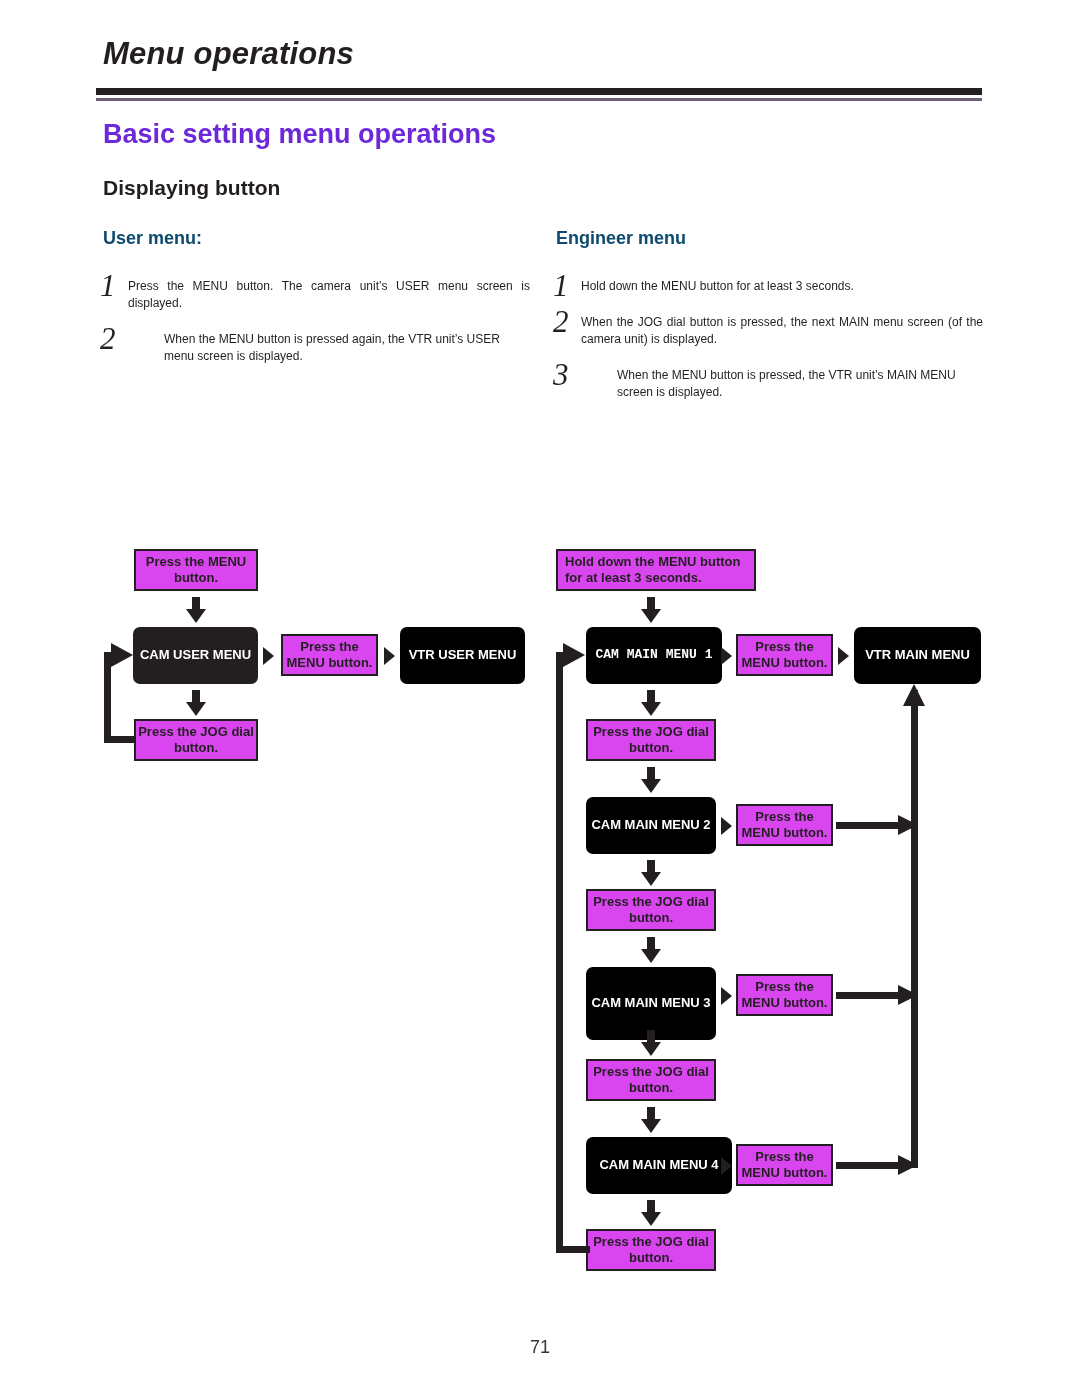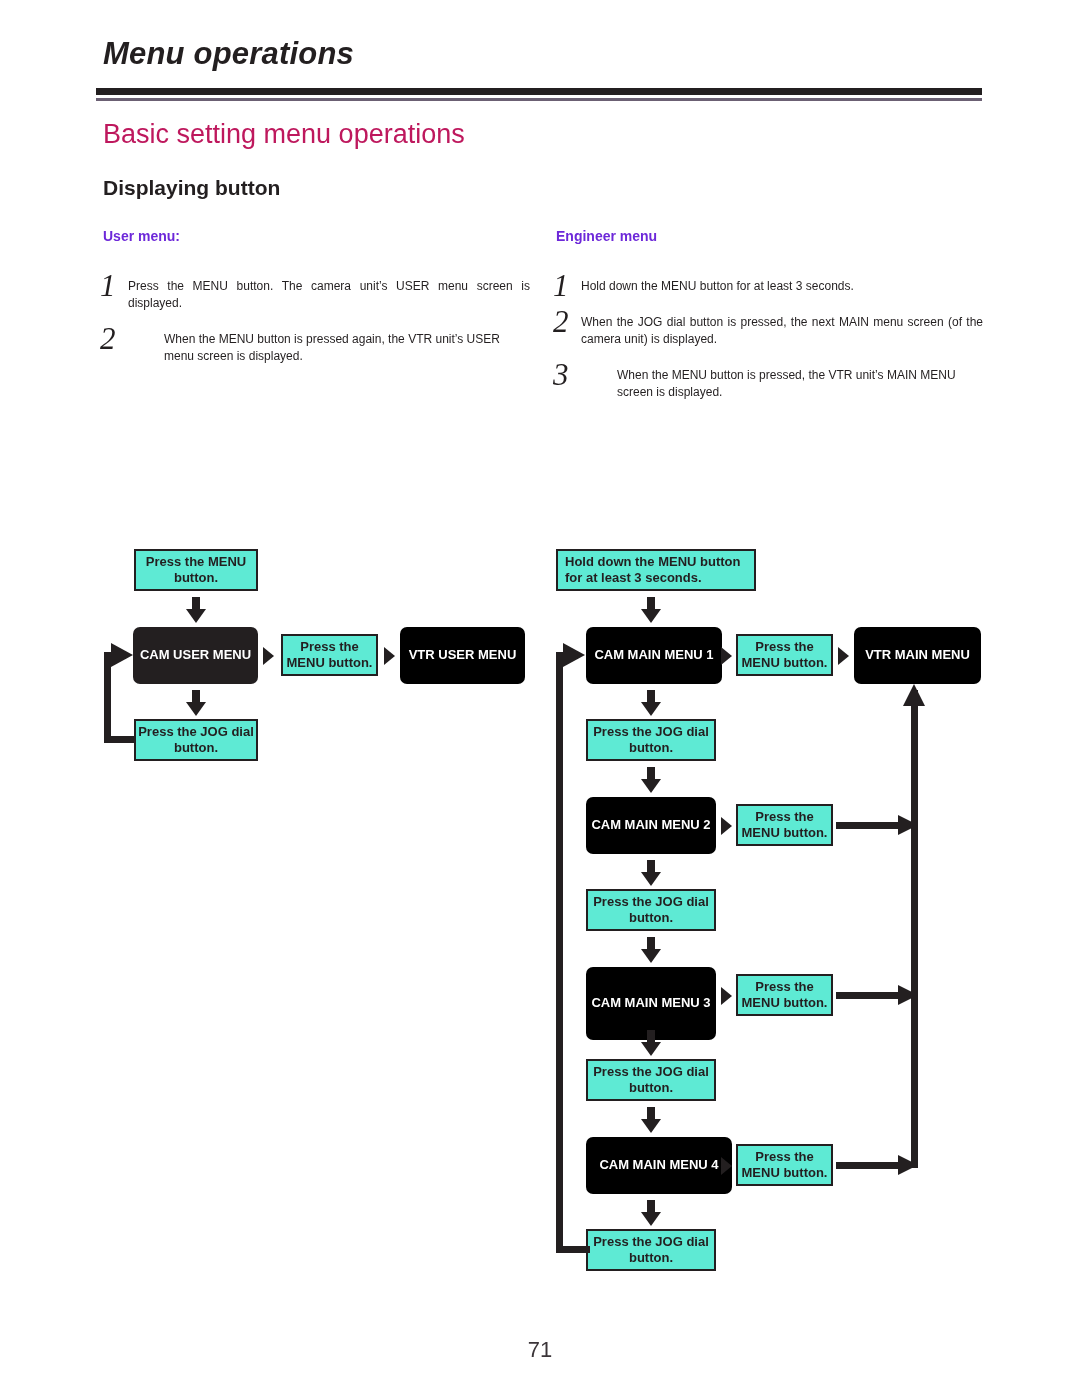--- a/index.html
+++ b/index.html
@@ -44,38 +44,38 @@
   .rule-thin {
     height: 3px;
     background: #6b6073;
   }
 
   .section-title {
     position: absolute;
     left: 103px;
     top: 119px;
     font-size: 27px;
-    font-weight: normal;
-    color: #be185d;
+    font-weight: bold;
+    color: #6d28d9;
   }
   .sub-title {
     position: absolute;
     left: 103px;
     top: 176px;
     font-size: 21px;
     font-weight: bold;
     color: #231f20;
   }
 
   
   .col-head {
     position: absolute;
-    font-size: 14px;
-    font-weight: bold;
-    color: #6d28d9;
+    font-size: 18px;
+    font-weight: bold;
+    color: #0c4a6e;
   }
   .col-head.left  { left: 103px; top: 228px; }
   .col-head.right { left: 556px; top: 228px; }
 
   .steps {
     position: absolute;
     width: 430px;
   }
   .steps.left  { left: 100px; top: 278px; }
   .steps.right { left: 553px; top: 278px; }
@@ -112,21 +112,21 @@
     box-sizing: border-box;
     display: flex;
     align-items: center;
     justify-content: center;
     text-align: center;
     font-size: 13px;
     font-weight: bold;
     line-height: 1.25;
   }
   .node.white {
-    background: #5eead4;
+    background: #d946ef;
     border: 2px solid #231f20;
     color: #231f20;
   }
   .node.white.lefttext {
     justify-content: flex-start;
     text-align: left;
     padding-left: 7px;
   }
   .node.dark {
     background: #231f20;
@@ -228,21 +228,21 @@
     border-bottom: 12px solid transparent;
     border-left: 22px solid #231f20;
   }
 
   .page-number {
     position: absolute;
     left: 0;
     top: 1337px;
     width: 1080px;
     text-align: center;
-    font-size: 22px;
+    font-size: 18px;
     color: #3b3539;
   }
 </style>
 </head>
 <body>
 
 <div class="page-title">Menu operations</div>
 
 <div class="rule-wrap">
   <div class="rule-thick"></div>
@@ -308,21 +308,21 @@
   <div class="seg" style="left:104px; top:652px; width:22px; height:7px;"></div>
   <div class="loop-head" style="left:111px; top:643px;"></div>
 </div>
 
 <div class="flow">
 
   <div class="node white lefttext" style="left:556px; top:549px; width:200px; height:42px;">Hold down the MENU button for at least 3 seconds.</div>
 
   <div class="arrow-down" style="left:641px; top:597px;"></div>
 
-  <div class="node black" style="left:586px; top:627px; width:136px; height:57px;">CAM MAIN MENU 1</div>
+  <div class="node black" style="left:586px; top:627px; width:136px; height:57px;font-family:Liberation Mono, monospace;">CAM MAIN MENU 1</div>
   <div class="tri-right" style="left:721px; top:647px;"></div>
   <div class="node white" style="left:736px; top:634px; width:97px; height:42px;">Press the MENU button.</div>
   <div class="tri-right" style="left:838px; top:647px;"></div>
   <div class="node black" style="left:854px; top:627px; width:127px; height:57px;">VTR MAIN MENU</div>
 
   <div class="arrow-down" style="left:641px; top:690px;"></div>
   <div class="node white" style="left:586px; top:719px; width:130px; height:42px;">Press the JOG dial button.</div>
   <div class="arrow-down" style="left:641px; top:767px;"></div>
 
   <div class="node black" style="left:586px; top:797px; width:130px; height:57px;">CAM MAIN MENU 2</div>

